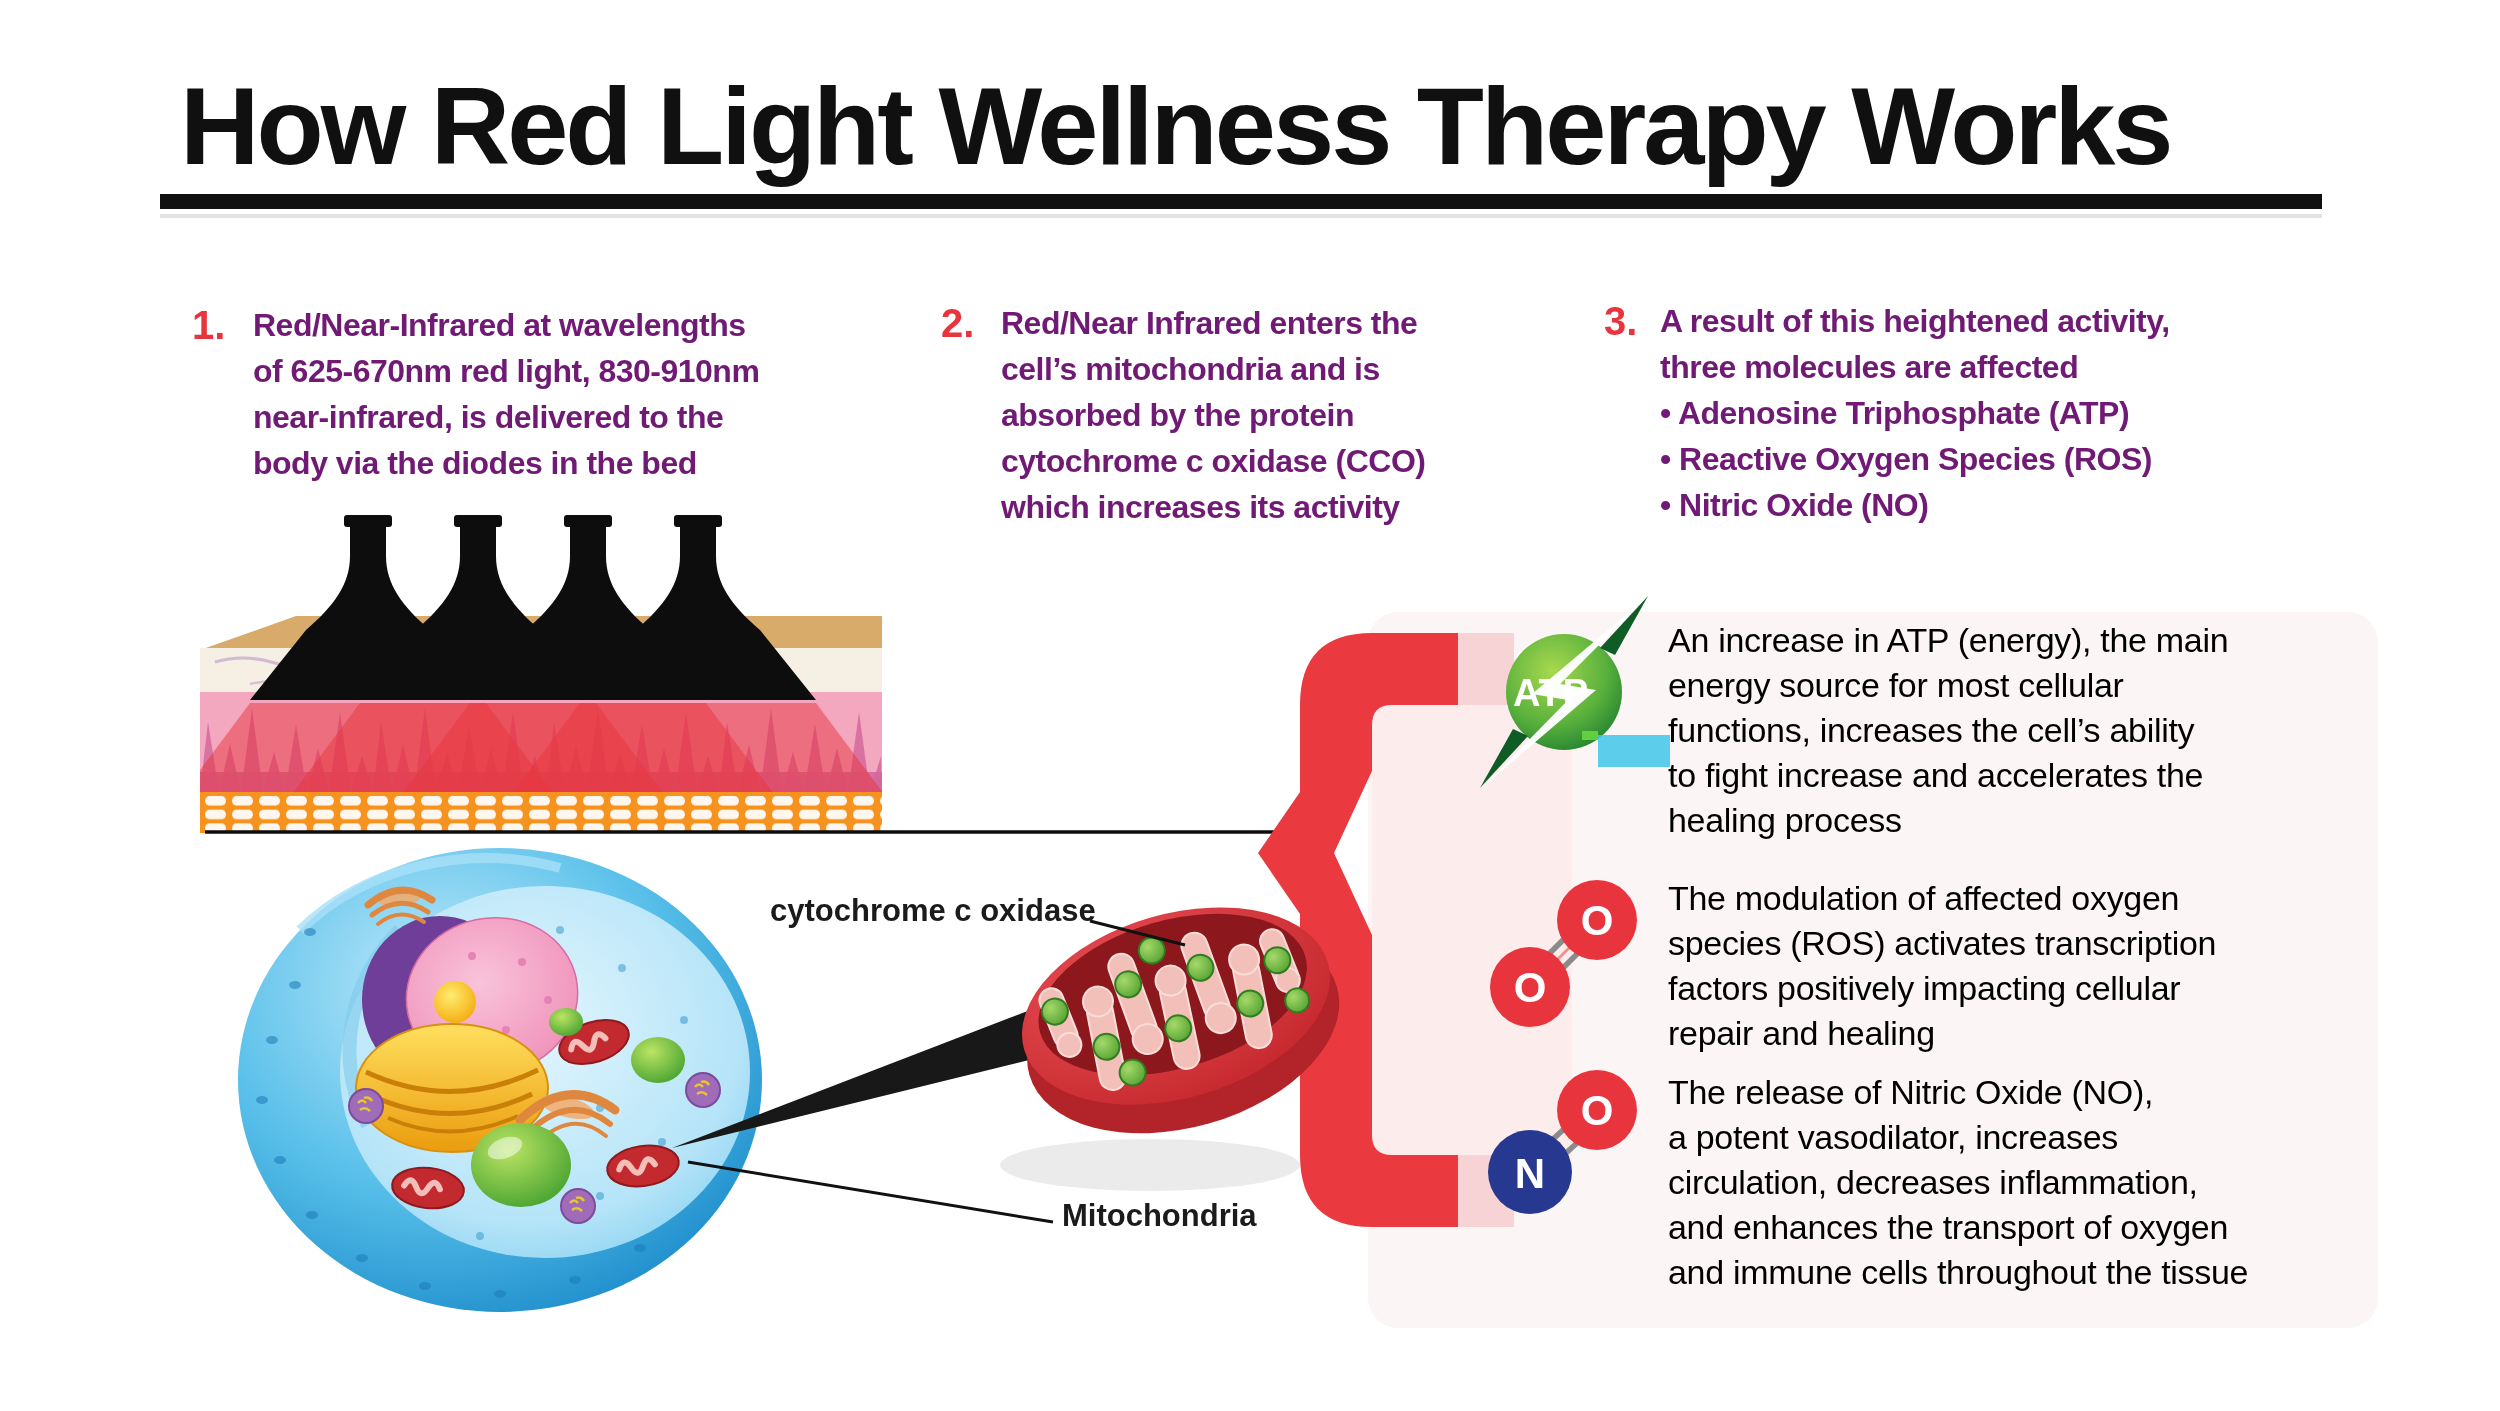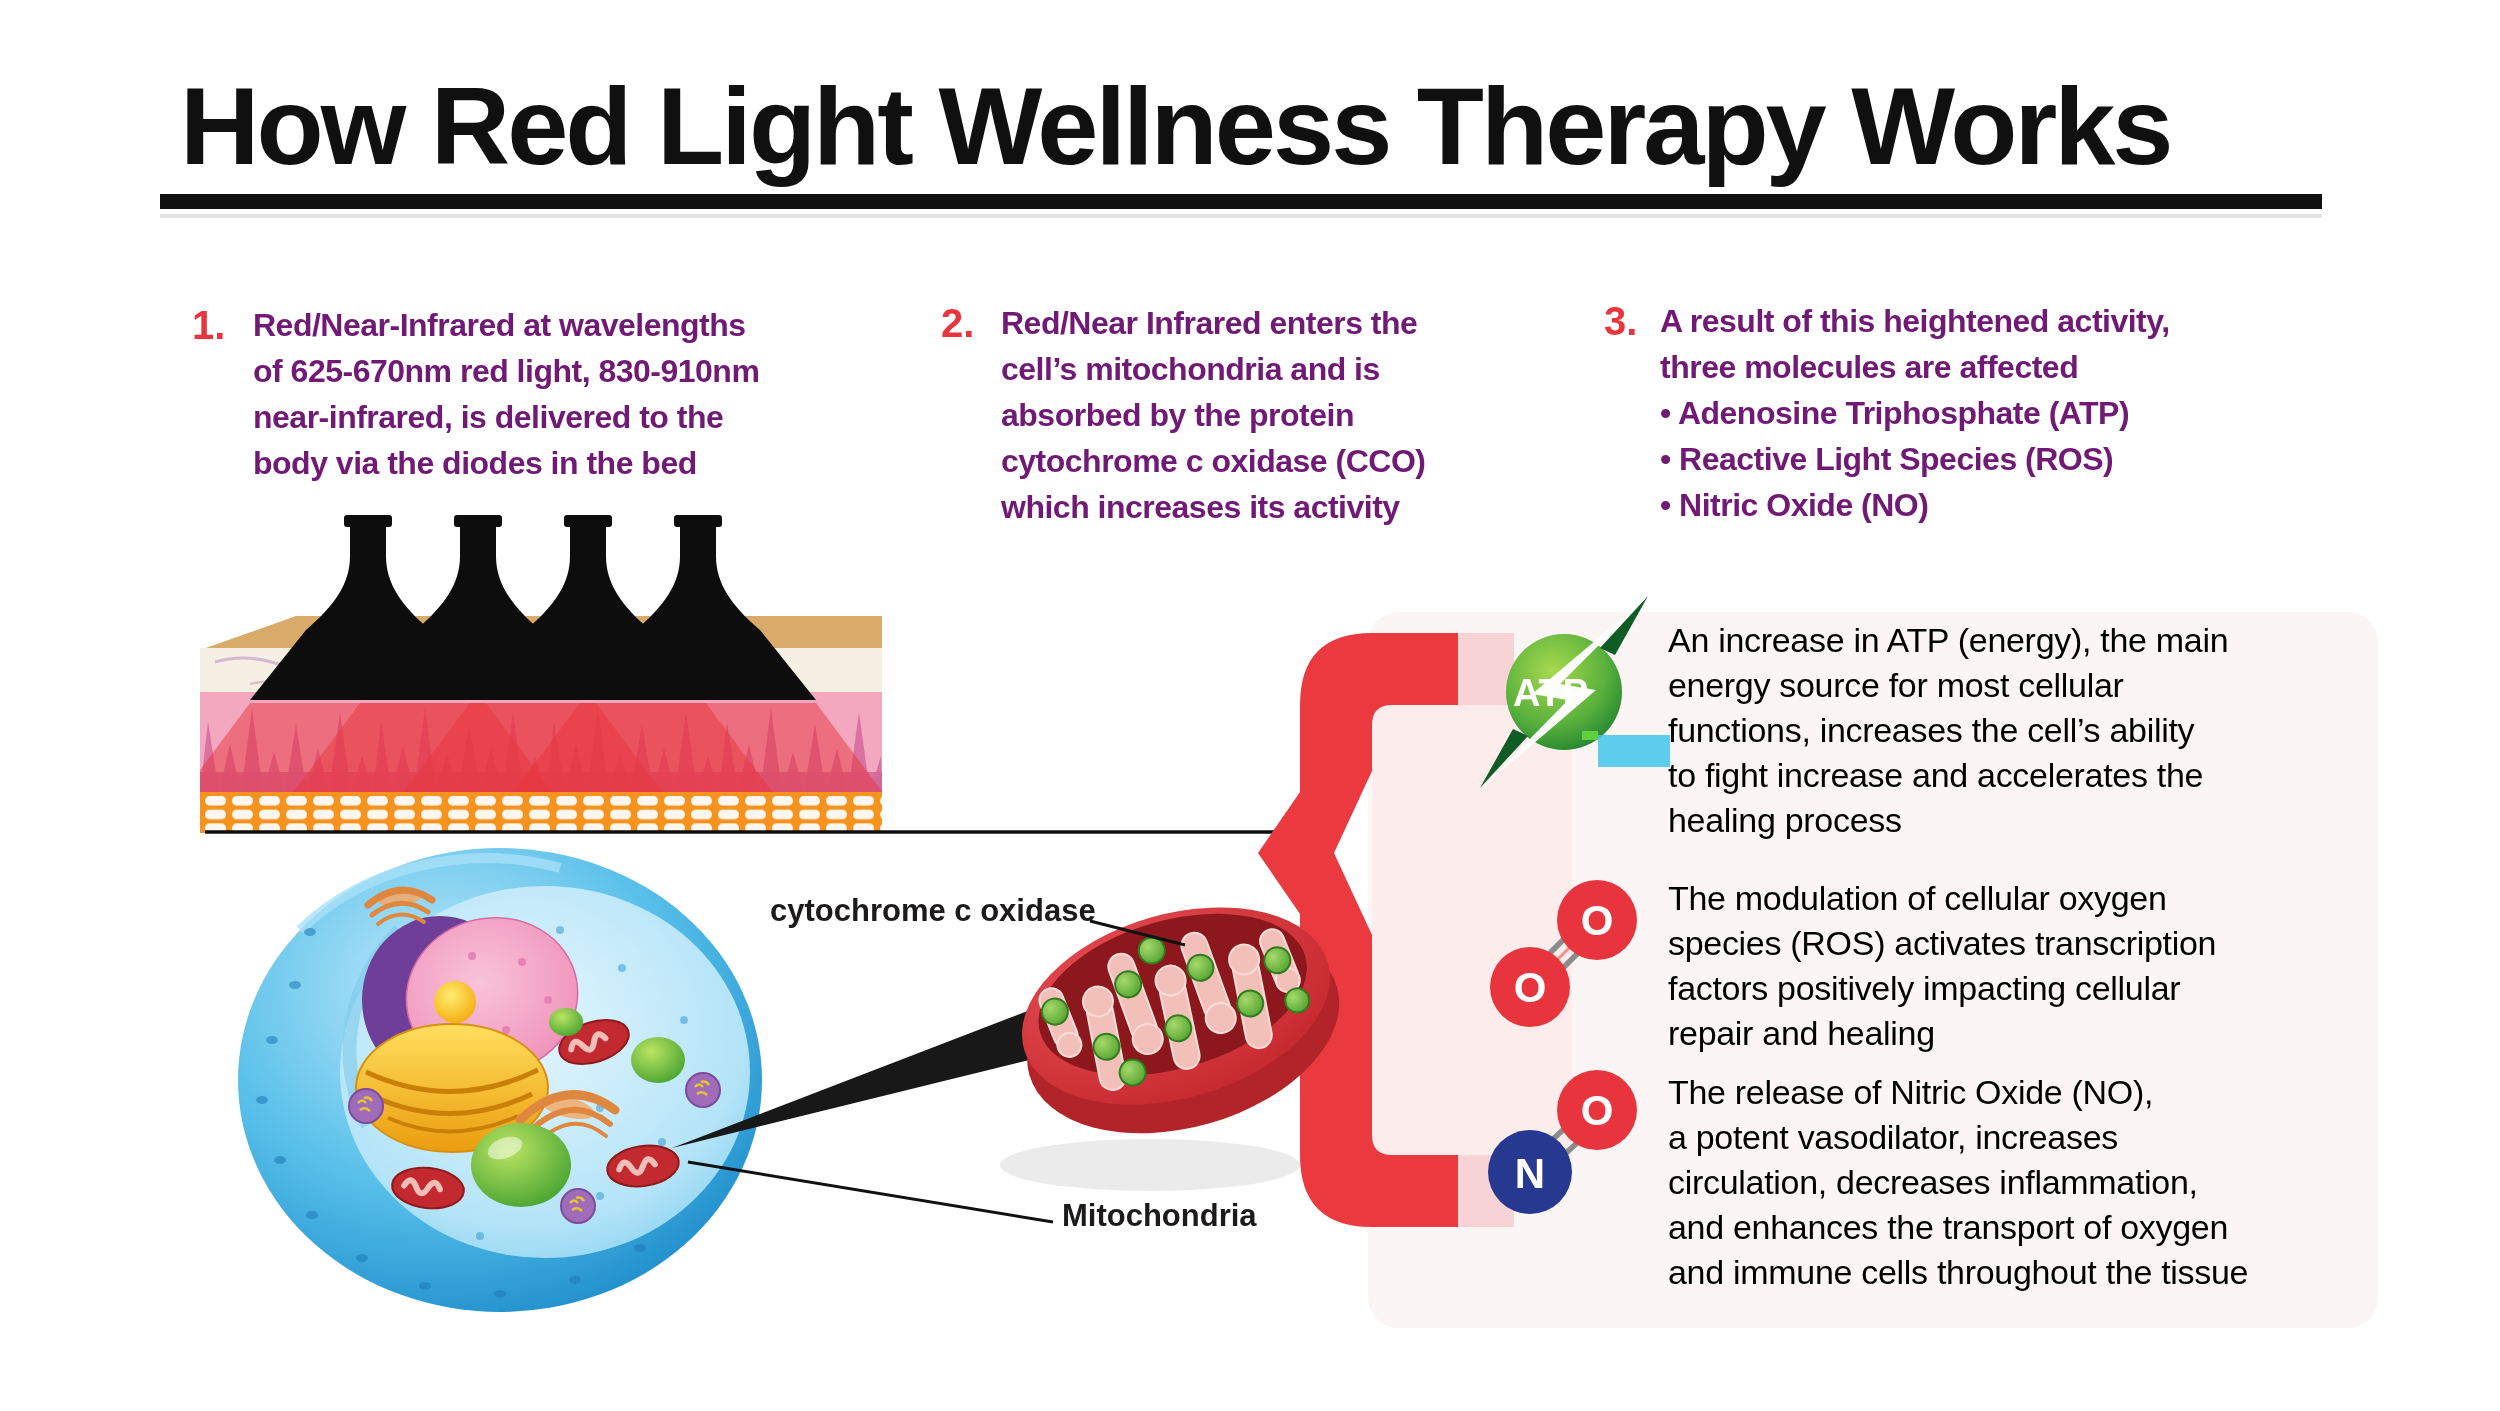--- a/index.html
+++ b/index.html
@@ -323,38 +323,38 @@
       <div class="line">which increases its activity</div>
     </div>
   </div>
 
   <div class="txt step" style="left:1604px; top:298px;">
     <div class="step-num" style="width:56px;">3.</div>
     <div class="step-lines">
       <div class="line">A result of this heightened activity,</div>
       <div class="line">three molecules are affected</div>
       <div class="line">• Adenosine Triphosphate (ATP)</div>
-      <div class="line">• Reactive Light Species (ROS)</div>
+      <div class="line">• Reactive Oxygen Species (ROS)</div>
       <div class="line">• Nitric Oxide (NO)</div>
     </div>
   </div>
 
   <div class="txt diagram-label" style="left:770px; top:893px;">cytochrome c oxidase</div>
   <div class="txt diagram-label" style="left:1062px; top:1198px;">Mitochondria</div>
 
   <div class="txt body-lines" style="left:1668px; top:618px;">
     <div class="line">An increase in ATP (energy), the main</div>
     <div class="line">energy source for most cellular</div>
     <div class="line">functions, increases the cell’s ability</div>
     <div class="line">to fight increase and accelerates the</div>
     <div class="line">healing process</div>
   </div>
 
   <div class="txt body-lines" style="left:1668px; top:876px;">
-    <div class="line">The modulation of cellular oxygen</div>
+    <div class="line">The modulation of affected oxygen</div>
     <div class="line">species (ROS) activates transcription</div>
     <div class="line">factors positively impacting cellular</div>
     <div class="line">repair and healing</div>
   </div>
 
   <div class="txt body-lines" style="left:1668px; top:1070px;">
     <div class="line">The release of Nitric Oxide (NO),</div>
     <div class="line">a potent vasodilator, increases</div>
     <div class="line">circulation, decreases inflammation,</div>
     <div class="line">and enhances the transport of oxygen</div>

